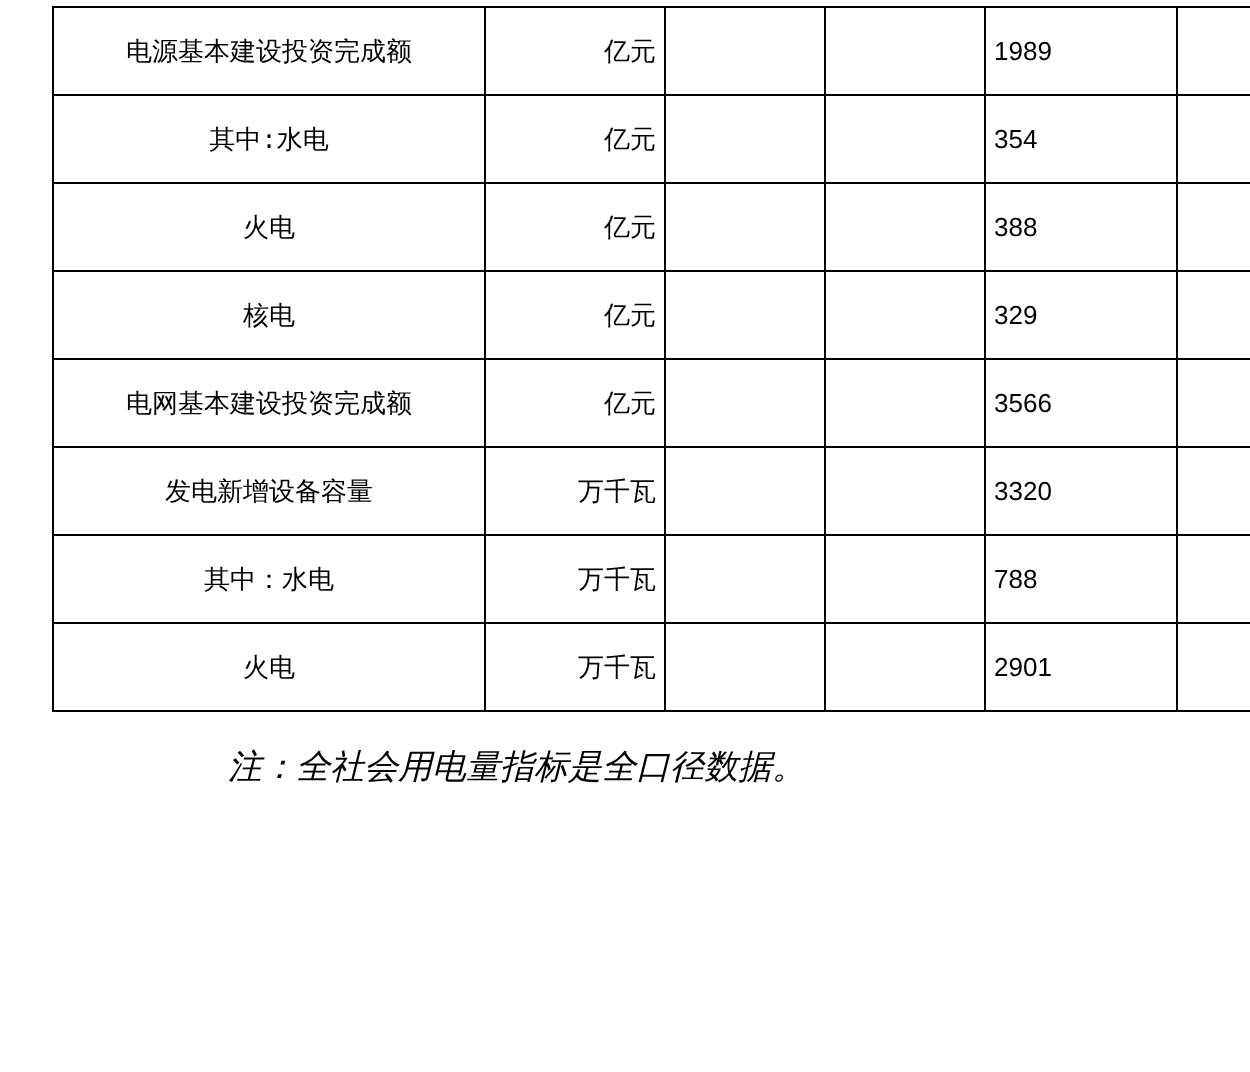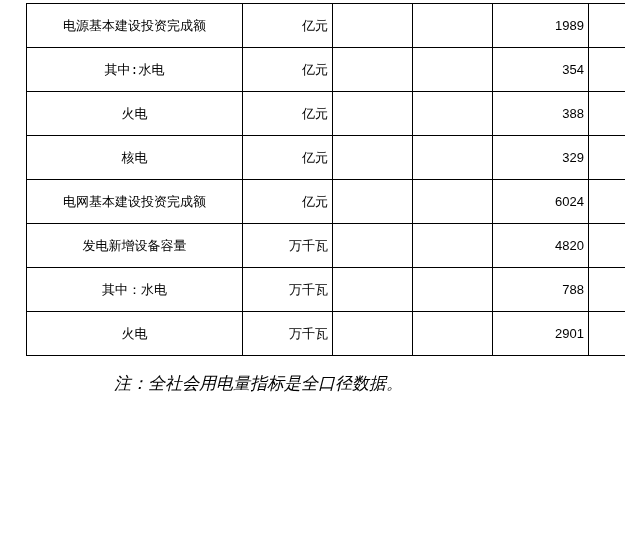--- a/index.html
+++ b/index.html
@@ -49,21 +49,20 @@
     text-align: right;
   }
   .c-blank1 {
     width: 80px;
   }
   .c-blank2 {
     width: 80px;
   }
   .c-value {
     width: 96px;
-    text-align: right;
     padding-right: 10px;
   }
   .c-blank3 {
     width: 44px;
   }
   .note {
     margin-top: 16px;
     margin-left: 114px;
     font-size: 17px;
     line-height: 1.4;
@@ -112,30 +111,30 @@
         <td class="c-blank2"></td>
         <td class="c-value">329</td>
         <td class="c-blank3"></td>
       </tr>
 
       <tr>
         <td class="c-name">电网基本建设投资完成额</td>
         <td class="c-unit">亿元</td>
         <td class="c-blank1"></td>
         <td class="c-blank2"></td>
-        <td class="c-value">6024</td>
+        <td class="c-value">3566</td>
         <td class="c-blank3"></td>
       </tr>
 
       <tr>
         <td class="c-name">发电新增设备容量</td>
         <td class="c-unit">万千瓦</td>
         <td class="c-blank1"></td>
         <td class="c-blank2"></td>
-        <td class="c-value">4820</td>
+        <td class="c-value">3320</td>
         <td class="c-blank3"></td>
       </tr>
 
       <tr>
         <td class="c-name indent">其中：水电</td>
         <td class="c-unit">万千瓦</td>
         <td class="c-blank1"></td>
         <td class="c-blank2"></td>
         <td class="c-value">788</td>
         <td class="c-blank3"></td>

